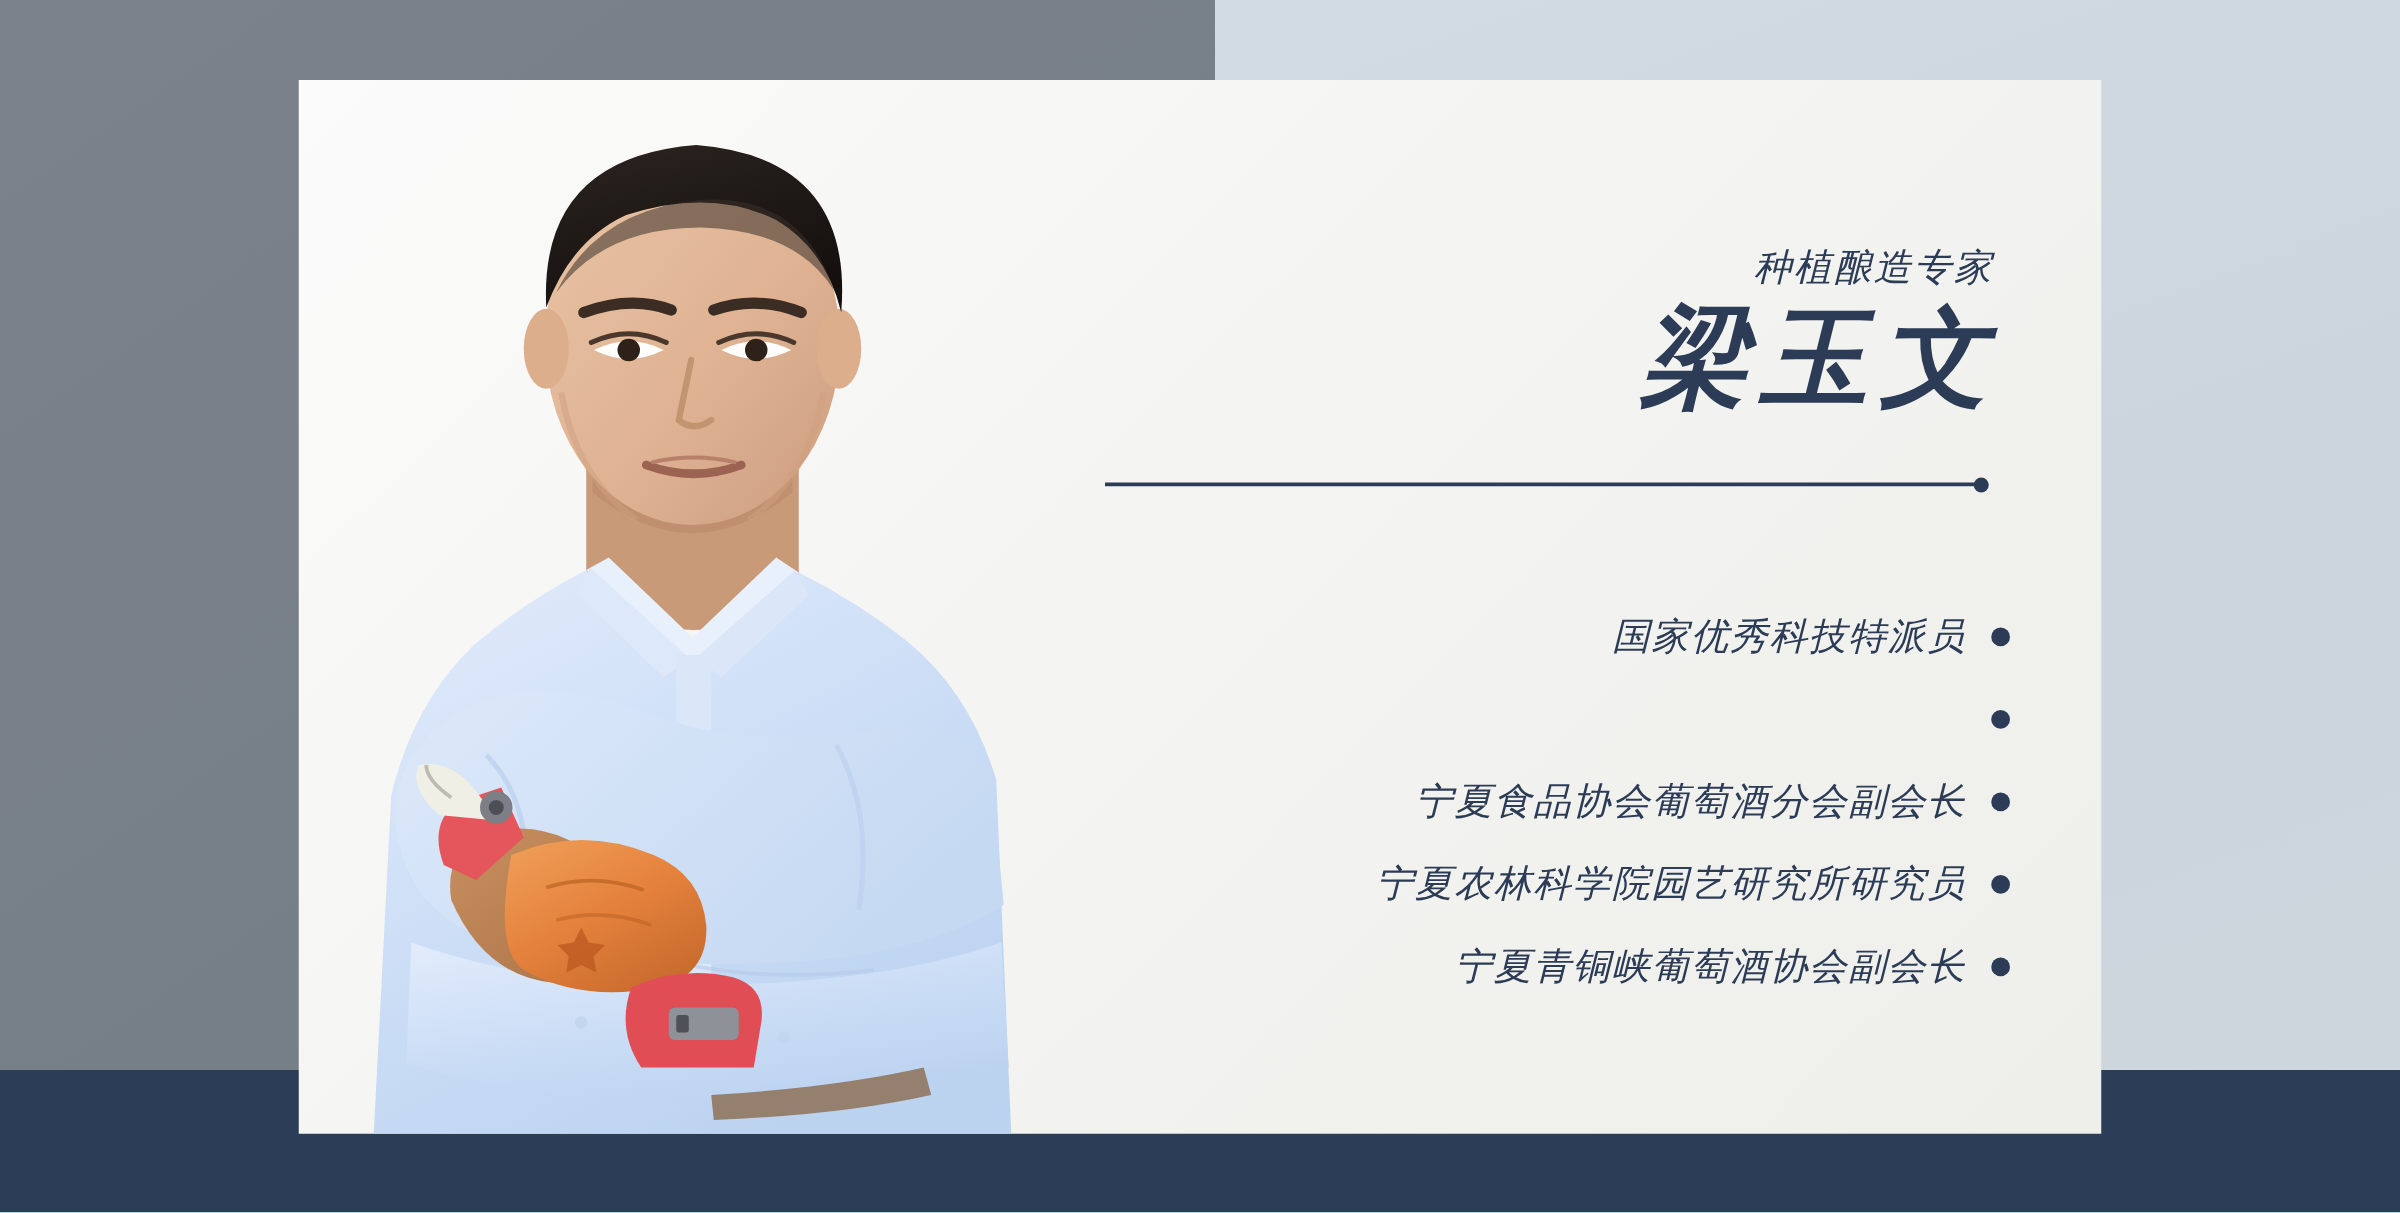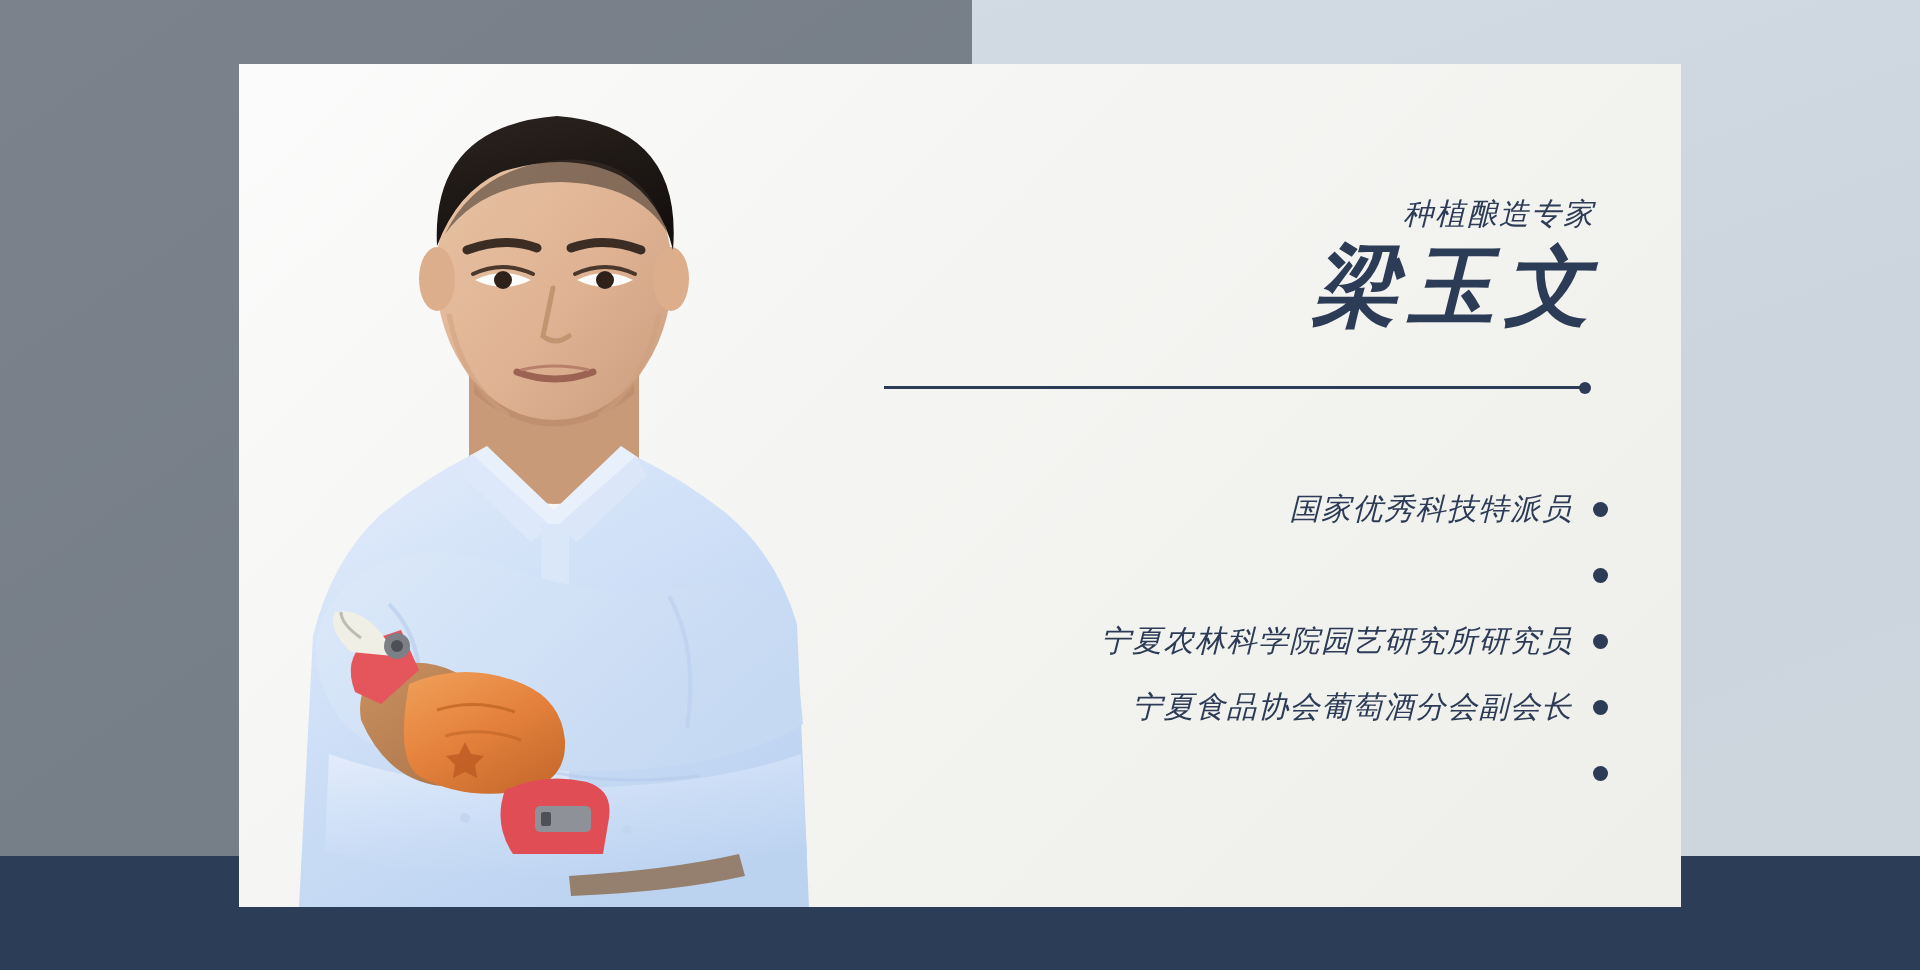--- a/index.html
+++ b/index.html
@@ -269,27 +269,28 @@
 
       <ul class="cred-list">
         <li class="cred-item">
           <span class="cred-text">国家优秀科技特派员</span>
           <span class="cred-bullet"></span>
         </li>
         <li class="cred-item">
           <span class="cred-bullet"></span>
         </li>
         <li class="cred-item">
+          <span class="cred-text">宁夏食品协会葡萄酒分会副会长</span>
+          <span class="cred-bullet"></span>
+        </li>
+        <li class="cred-item">
           <span class="cred-text">宁夏农林科学院园艺研究所研究员</span>
           <span class="cred-bullet"></span>
         </li>
         <li class="cred-item">
-          <span class="cred-text">宁夏食品协会葡萄酒分会副会长</span>
-          <span class="cred-bullet"></span>
-        </li>
-        <li class="cred-item">
+          <span class="cred-text">宁夏青铜峡葡萄酒协会副会长</span>
           <span class="cred-bullet"></span>
         </li>
       </ul>
 
     </div>
   </div>
 </div>
 
 </body></html>

